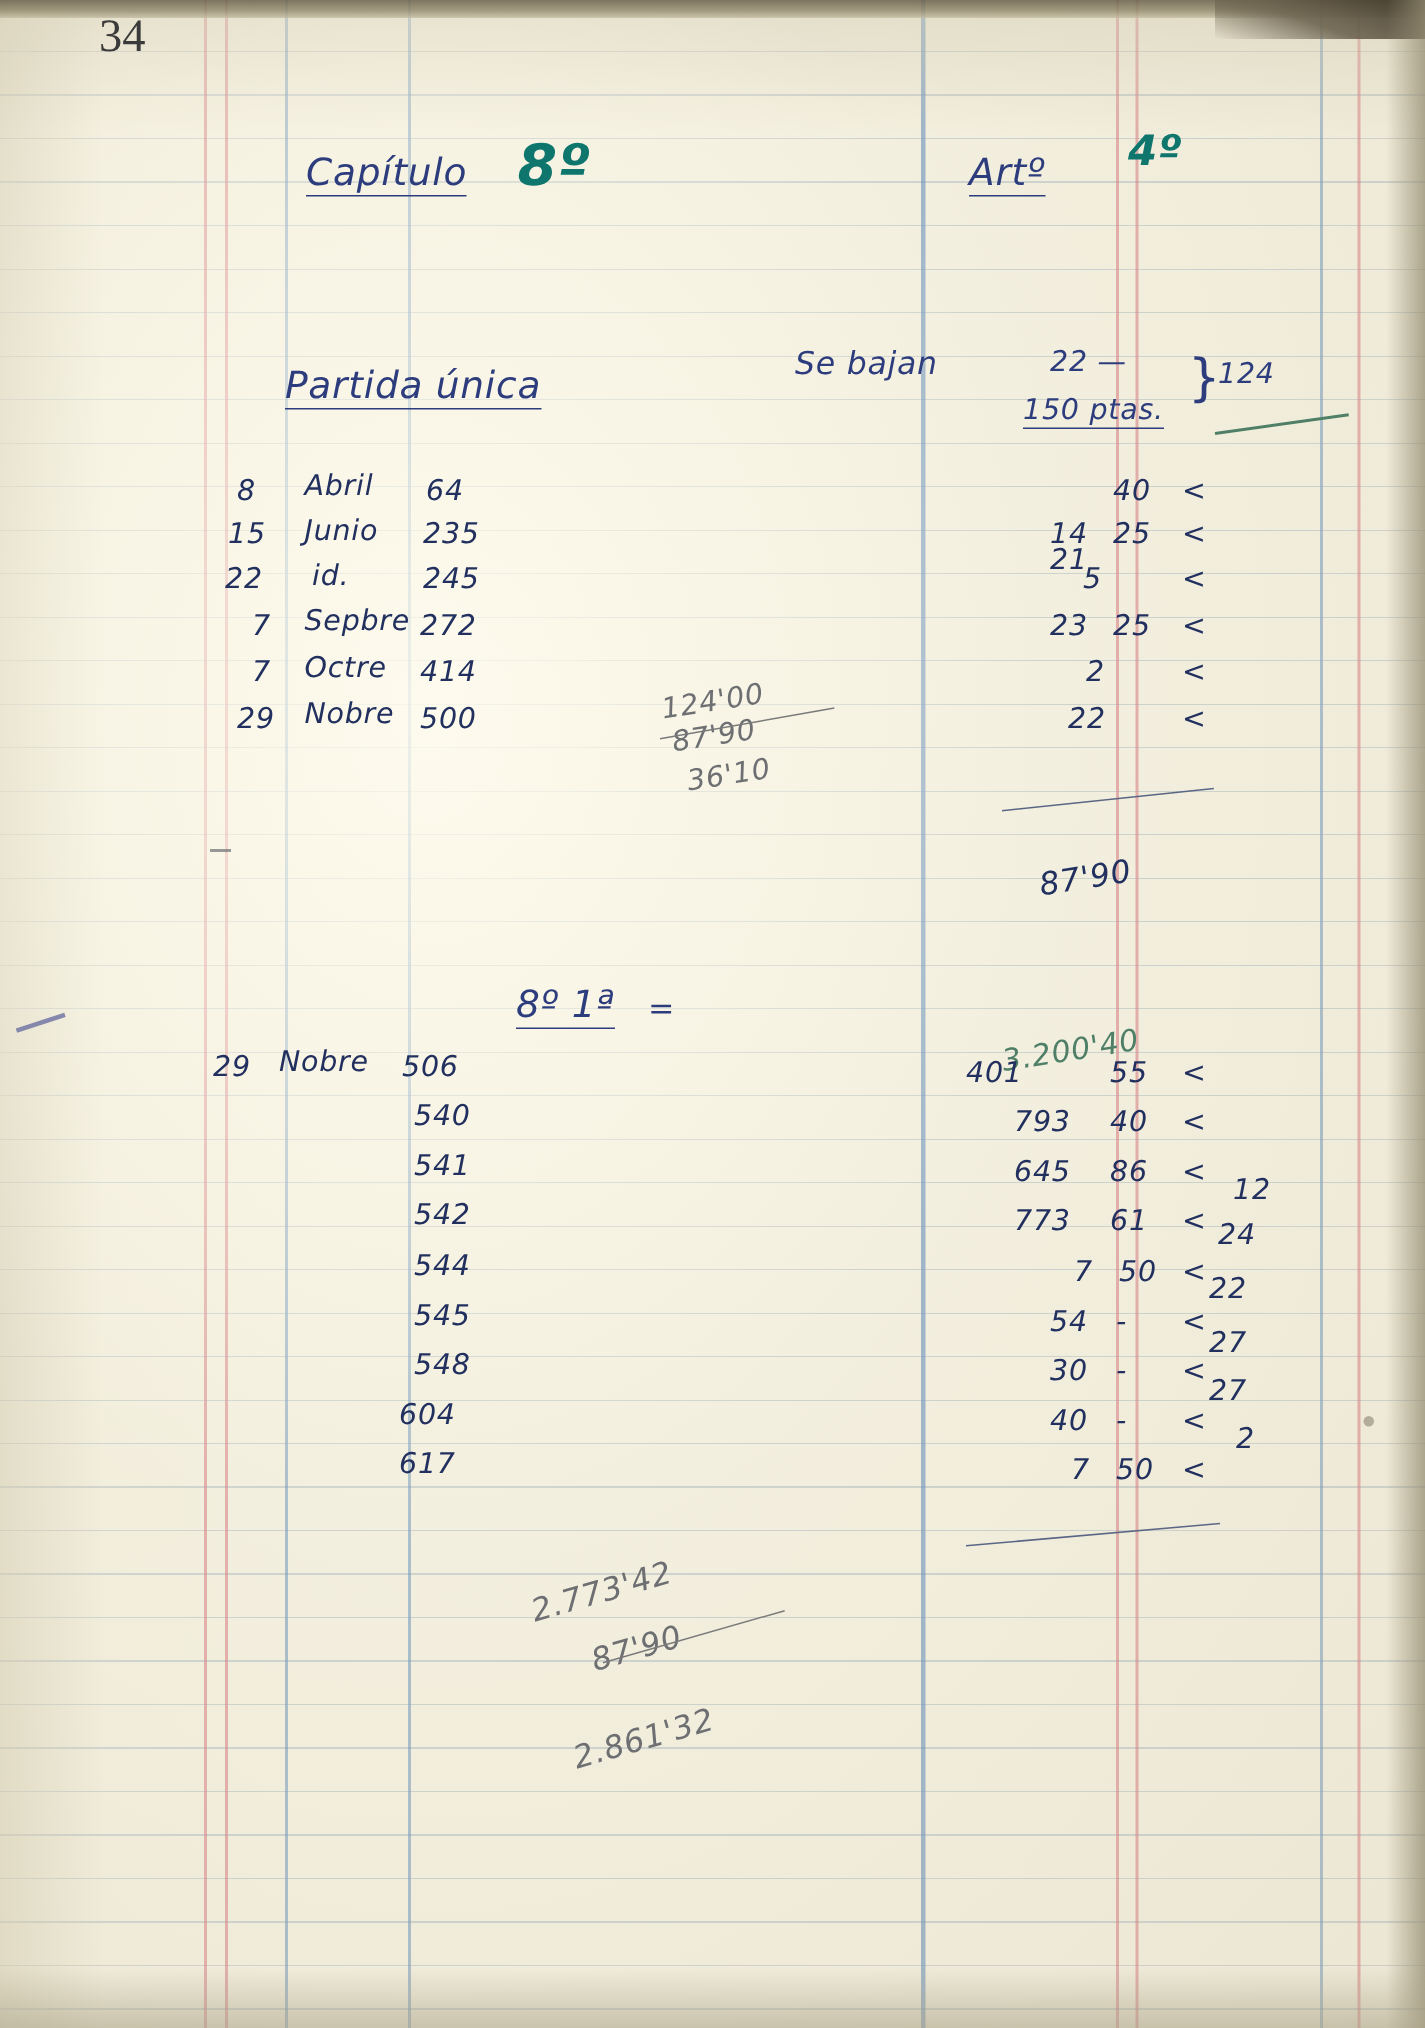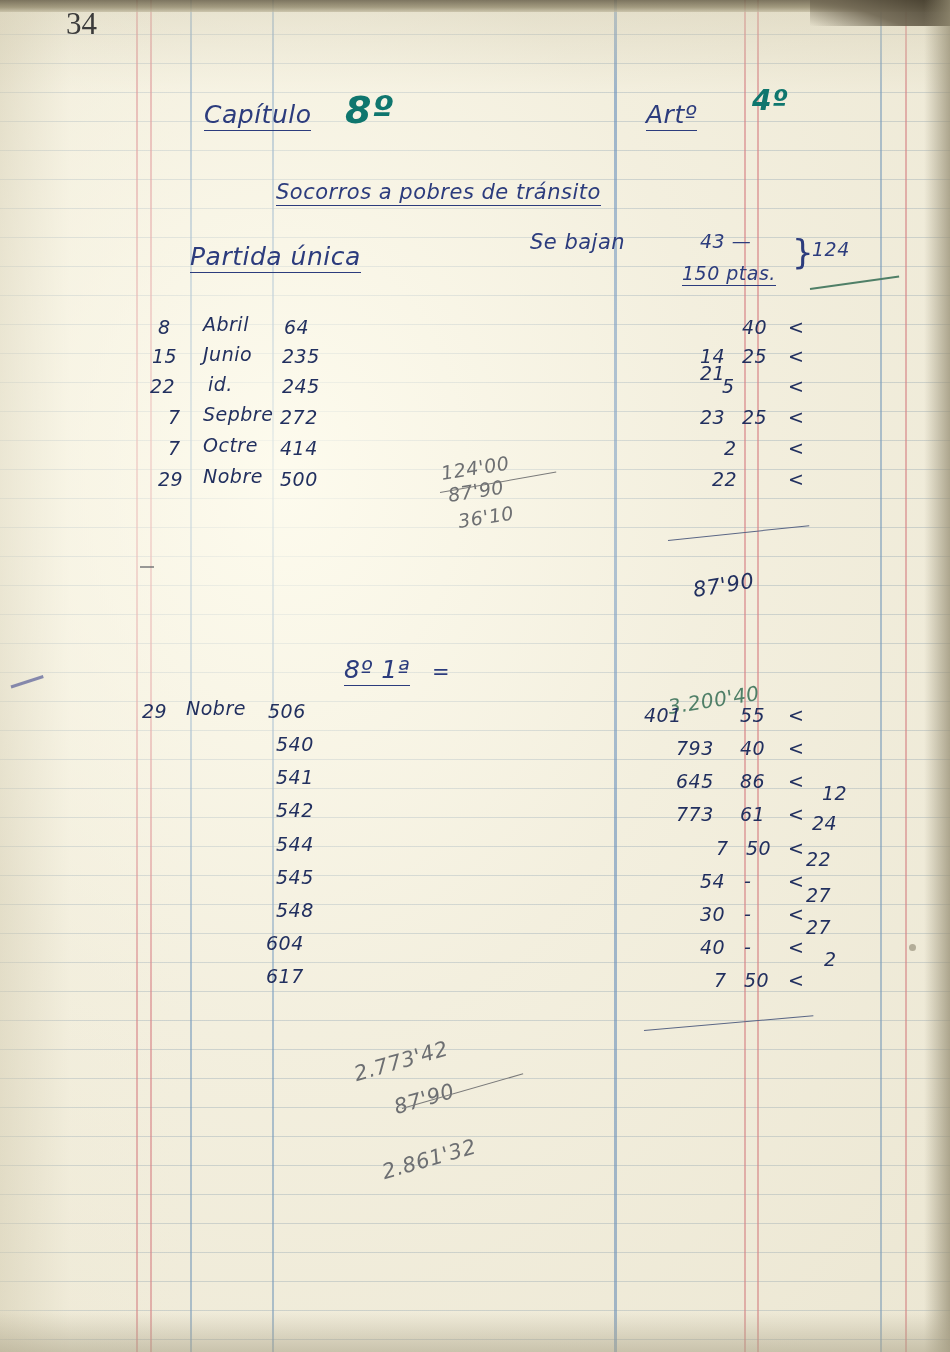--- a/index.html
+++ b/index.html
@@ -131,26 +131,25 @@
   <div id="pencil-mark"></div>
   <div id="pencil-mark2"></div>
   <div id="edge-dot"></div>
 
   <div class="hw big ink-blue u" style="left:204px;top:100px;">Capítulo</div>
   <div class="hw ink-red" style="left:345px;top:88px;font-size:38px;font-weight:bold;">8º</div>
 
   <div class="hw big ink-blue u" style="left:646px;top:100px;">Artº</div>
   <div class="hw ink-red" style="left:752px;top:84px;font-size:28px;font-weight:bold;">4º</div>
 
-  <div class="hw mid ink-blue u" style="left:276px;top:180px;">Socorros a pobres de tránsito</div>
 
   <div class="hw big ink-blue u" style="left:190px;top:242px;">Partida única</div>
 
   <div class="hw mid ink-blue" style="left:530px;top:230px;">Se bajan</div>
-  <div class="hw num ink-blue" style="left:700px;top:230px;">43 —</div>
+  <div class="hw num ink-blue" style="left:700px;top:230px;">22 —</div>
   <div class="hw num ink-blue u" style="left:682px;top:262px;">150 ptas.</div>
   <div class="hw brace" style="left:792px;top:232px;">}</div>
   <div class="hw num ink-blue" style="left:812px;top:238px;">124</div>
   <div class="strike" style="left:810px;top:288px;width:90px;border-top:2px solid #4f7f67;transform:rotate(-8deg);"></div>
 
   <div class="hw num ink-dark" style="left:158px;top:316px;">8</div>
   <div class="hw num ink-dark" style="left:203px;top:313px;">Abril</div>
   <div class="hw num ink-dark" style="left:284px;top:316px;">64</div>
   <div class="hw num ink-dark" style="left:700px;top:316px;margin-top:46px;">21</div>
   <div class="hw num ink-dark" style="left:742px;top:316px;">40</div>

